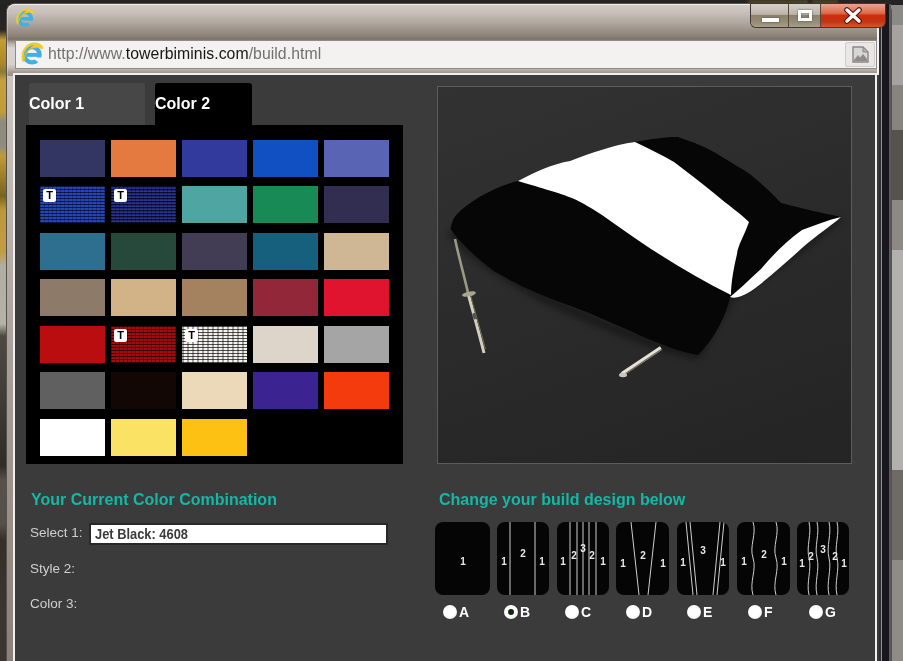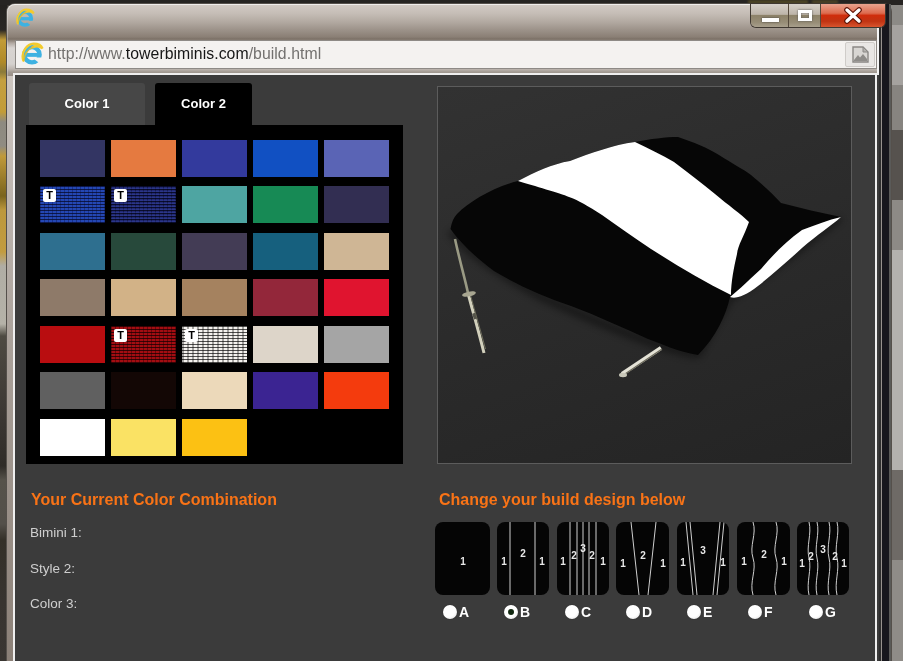--- a/index.html
+++ b/index.html
@@ -36,31 +36,31 @@
 
 #urlbox { left:15px; top:40px; width:862px; height:29px; background:#f4f2f0; border:1px solid #8e8a86; }
 #urltext { left:48px; top:45px; font-size:15.8px; letter-spacing:0.05px; color:#73716f; }
 #urltext b { color:#161616; font-weight:normal; }
 #pagebtn { left:845px; top:42px; width:30px; height:25px; background:#e9e7e5; border:1px solid #cfccc9; border-radius:2px; }
 
 
 #content { left:13px; top:73px; width:866px; height:588px; background:#3b3b3b; border:2px solid #efefef; border-bottom:none; border-right:none; }
 #contentR { left:875px; top:73px; width:2px; height:588px; background:#efefef; }
 
-.tab { top:83px; height:42px; color:#fff; font-weight:bold; font-size:13px; text-align:center; line-height:42px; border-radius:3px 3px 0 0; }
+.tab { top:83px; height:42px; color:#fff; font-weight:bold; font-size:16px; line-height:42px; border-radius:3px 3px 0 0; }
 #tab1 { left:29px; width:116px; background:#474747; }
 #tab2 { left:155px; width:97px; background:#000; }
 
 #swpanel { left:26px; top:125px; width:377px; height:339px; background:#000; }
 .sw { position:absolute; width:65px; height:37px; }
 .tb { position:absolute; left:3px; top:3px; width:13px; height:13px; background:#fff; border-radius:2px; color:#000; font-size:11px; font-weight:bold; text-align:center; line-height:13px; }
 
 #preview { left:437px; top:86px; width:415px; height:378px; background:linear-gradient(160deg,#323232 0%,#2a2a2a 55%,#242424 100%); border:1px solid #5c5c5c; }
 
-.h1 { color:#f97316; font-weight:bold; font-size:16px; }
+.h1 { color:#14b8a6; font-weight:bold; font-size:16px; }
 .lbl { color:#cfcfcf; font-size:13.5px; }
 .inp { position:absolute; width:299px; height:22px; background:#fff; border:2px solid #282828; padding-left:4px; }
 .inp span { display:inline-block; color:#3b3b3b; font-weight:bold; font-size:15.5px; line-height:18px; transform:scaleX(.83); transform-origin:0 0; white-space:nowrap; }
 
 .thumb { position:absolute; top:522px; height:73px; background:#050505; border-radius:8px; }
 .radio { position:absolute; top:605px; width:14px; height:14px; border-radius:50%; background:radial-gradient(circle at 40% 35%, #ffffff 0 55%, #d8d8d8 100%); box-shadow:0 0 1px #222; }
 .rdot { position:absolute; left:4px; top:4px; width:6px; height:6px; border-radius:50%; background:#10270f; }
 .rlabel { position:absolute; top:604px; color:#fff; font-weight:bold; font-size:14px; }
 </style>
 </head>
@@ -188,23 +188,24 @@
 <path d="M30,206 C35,225 40,242 46,266" fill="none" stroke="#d2d0bc" stroke-width="3"></path>
 <path d="M31,208 C36,227 41,243 46,262" fill="none" stroke="#6f6e5c" stroke-width="1" transform="translate(1.5,0)"></path>
 <ellipse cx="31" cy="207" rx="7" ry="2.4" fill="#a8a691" transform="rotate(-12 31 207)"></ellipse>
 <rect x="34" y="228" width="6" height="3" fill="#55544a" transform="rotate(72 37 229)"></rect>
 <path d="M184,287 C196,279 211,269 223,261" fill="none" stroke="#e4e2d6" stroke-width="4"></path>
 <path d="M184,289 C196,281 212,270 224,262" fill="none" stroke="#6a685a" stroke-width="1.3"></path>
 <ellipse cx="185" cy="288" rx="4" ry="2.2" fill="#c8c6b8"></ellipse>
 </svg>
 
   <div class="abs h1" style="left:31px;top:491px">Your Current Color Combination</div>
-  <div class="abs lbl" style="left:30px;top:525px">Bimini 1:</div>
+  <div class="abs lbl" style="left:30px;top:525px">Select 1:</div>
   <div class="abs lbl" style="left:30px;top:561px">Style 2:</div>
   <div class="abs lbl" style="left:30px;top:596px">Color 3:</div>
+  <div class="abs inp" style="left:89px;top:523px"><span>Jet Black: 4608</span></div>
 
   <div class="abs h1" style="left:439px;top:491px">Change your build design below</div>
   <div class="abs thumb" style="left:435px;width:55px"><svg width="55" height="73" viewBox="0 0 55 73" style="border-radius:8px">
         <text x="28" y="43" font-family="Liberation Sans" font-size="10" font-weight="bold" fill="#e8e8e8" text-anchor="middle">1</text>
       </svg></div>
   <div class="abs thumb" style="left:497px;width:52px"><svg width="52" height="73" viewBox="0 0 52 73" style="border-radius:8px">
         <line x1="13" y1="0" x2="13" y2="73" stroke="#cfcfcf" stroke-width="1"></line>
         <line x1="38" y1="0" x2="38" y2="73" stroke="#cfcfcf" stroke-width="1"></line>
         <text x="7" y="43" font-family="Liberation Sans" font-size="10" font-weight="bold" fill="#e8e8e8" text-anchor="middle">1</text>
         <text x="26" y="35" font-family="Liberation Sans" font-size="10" font-weight="bold" fill="#e8e8e8" text-anchor="middle">2</text>

